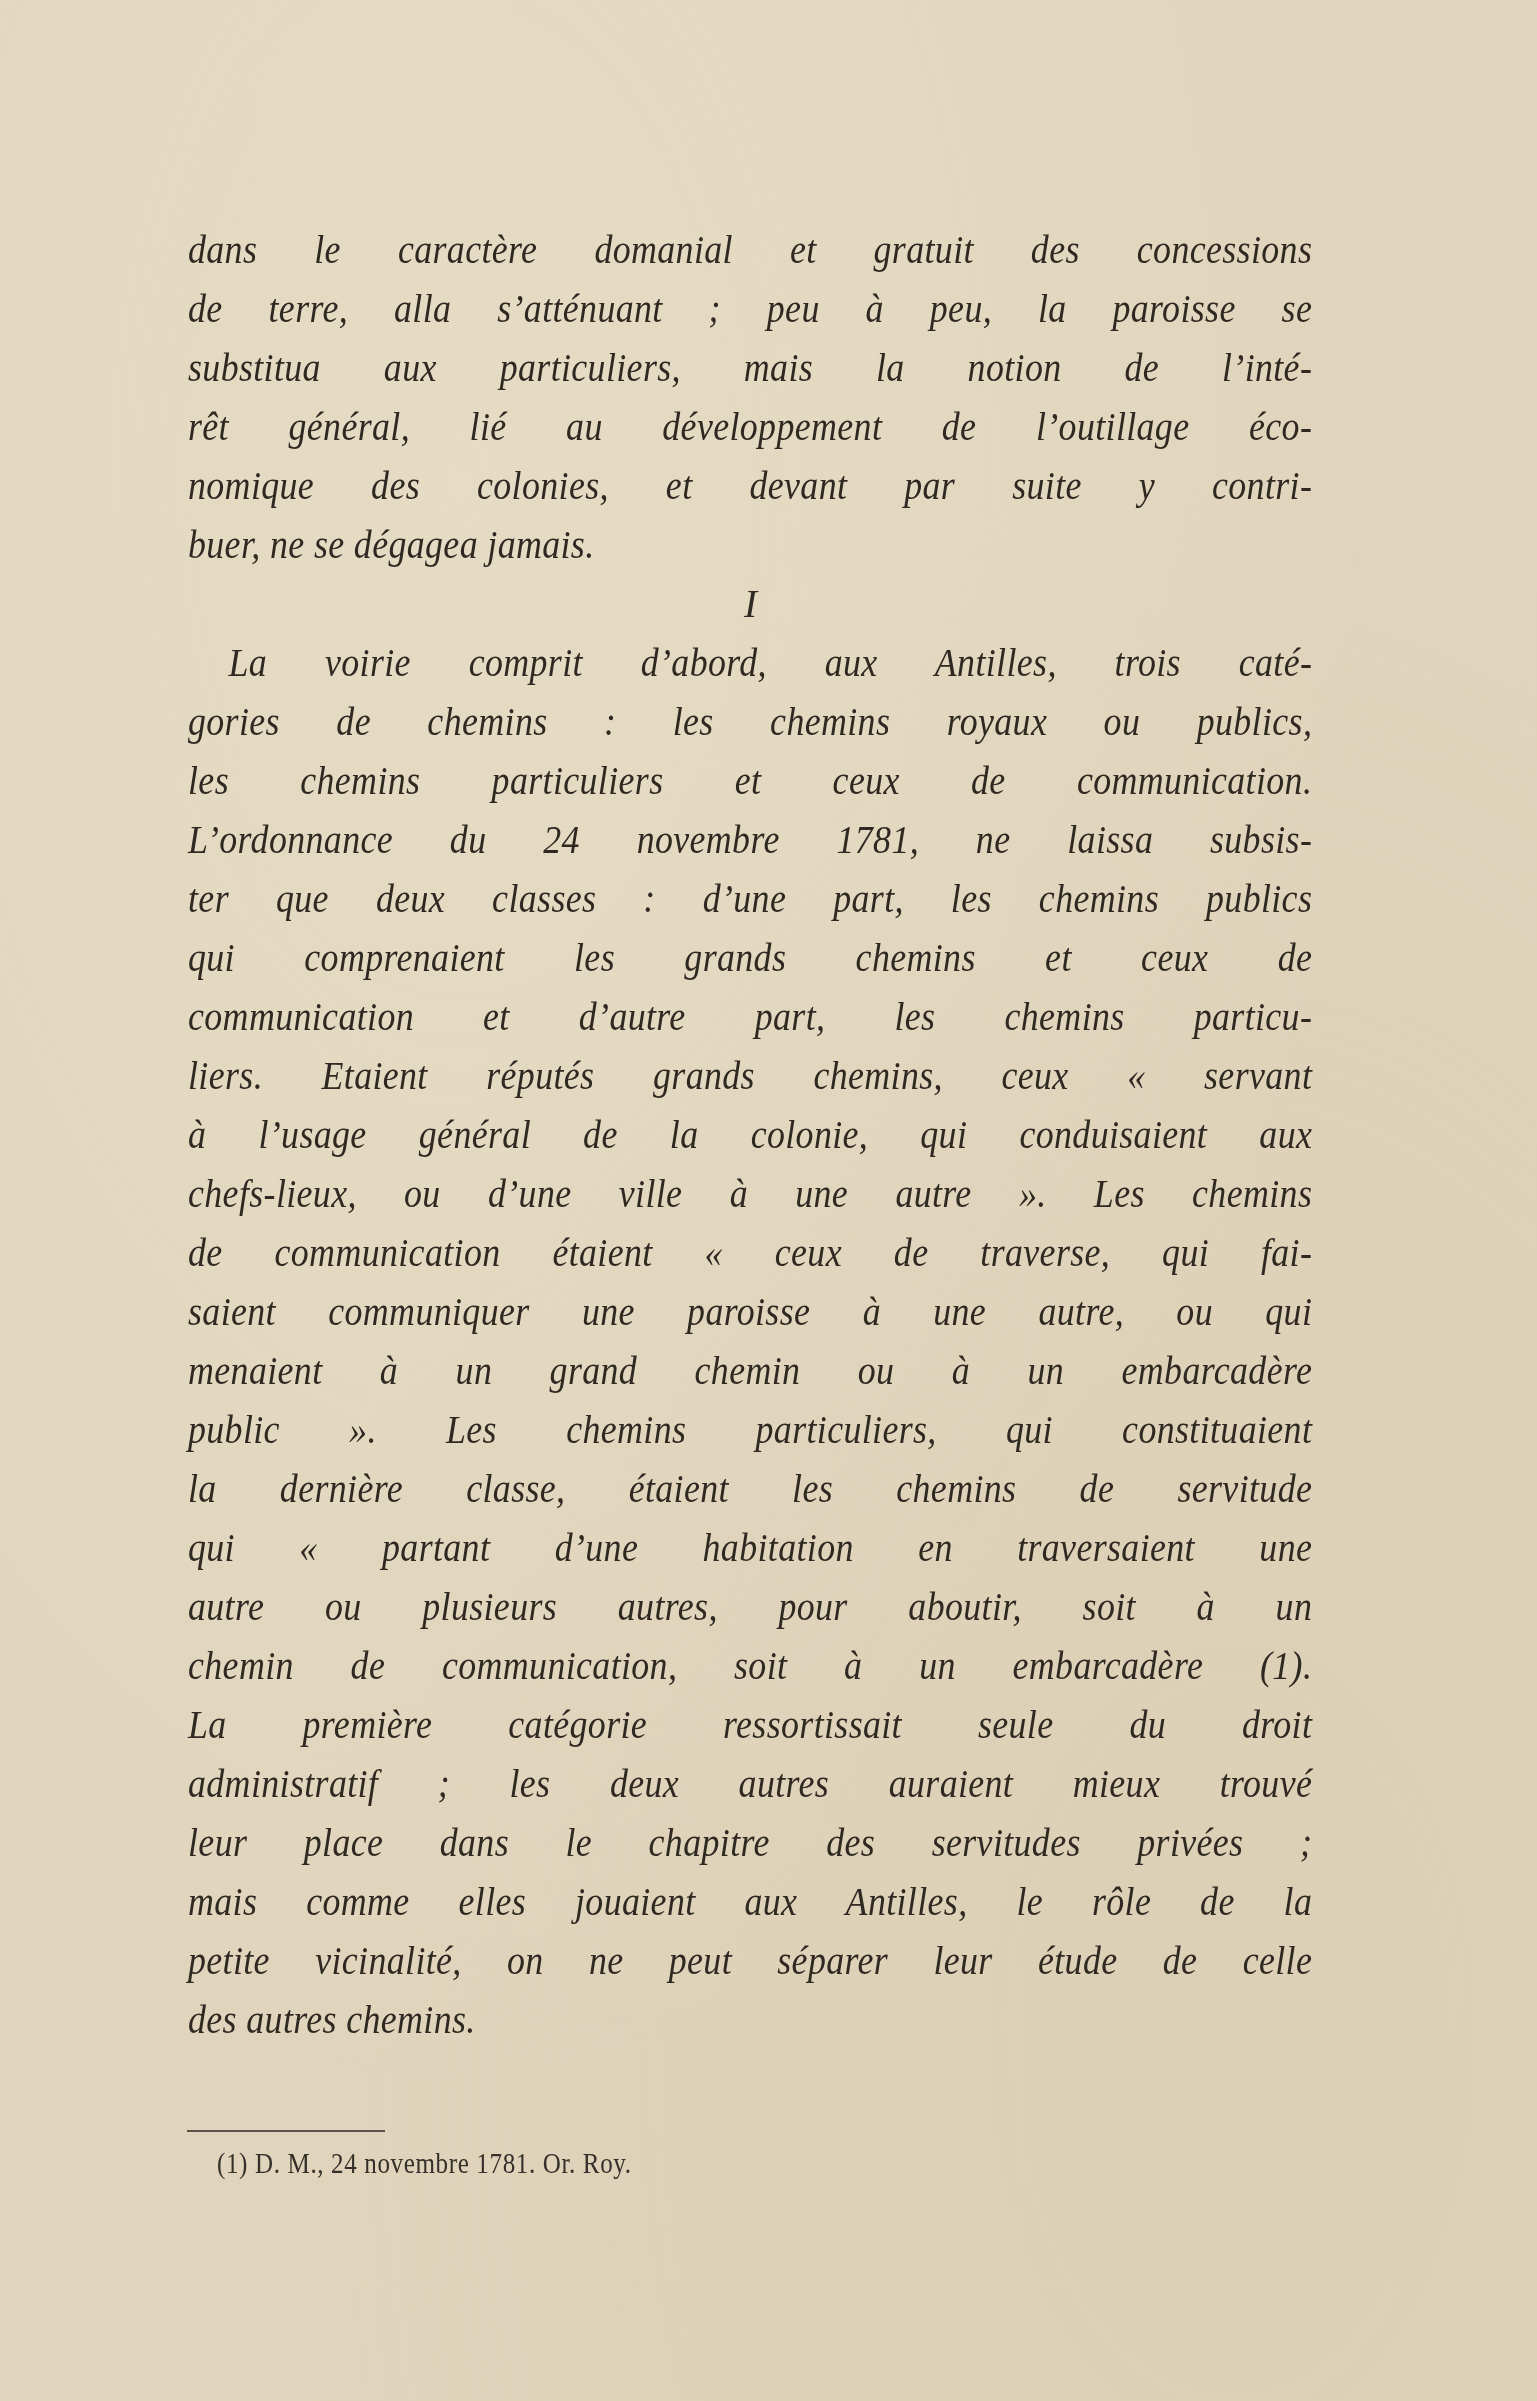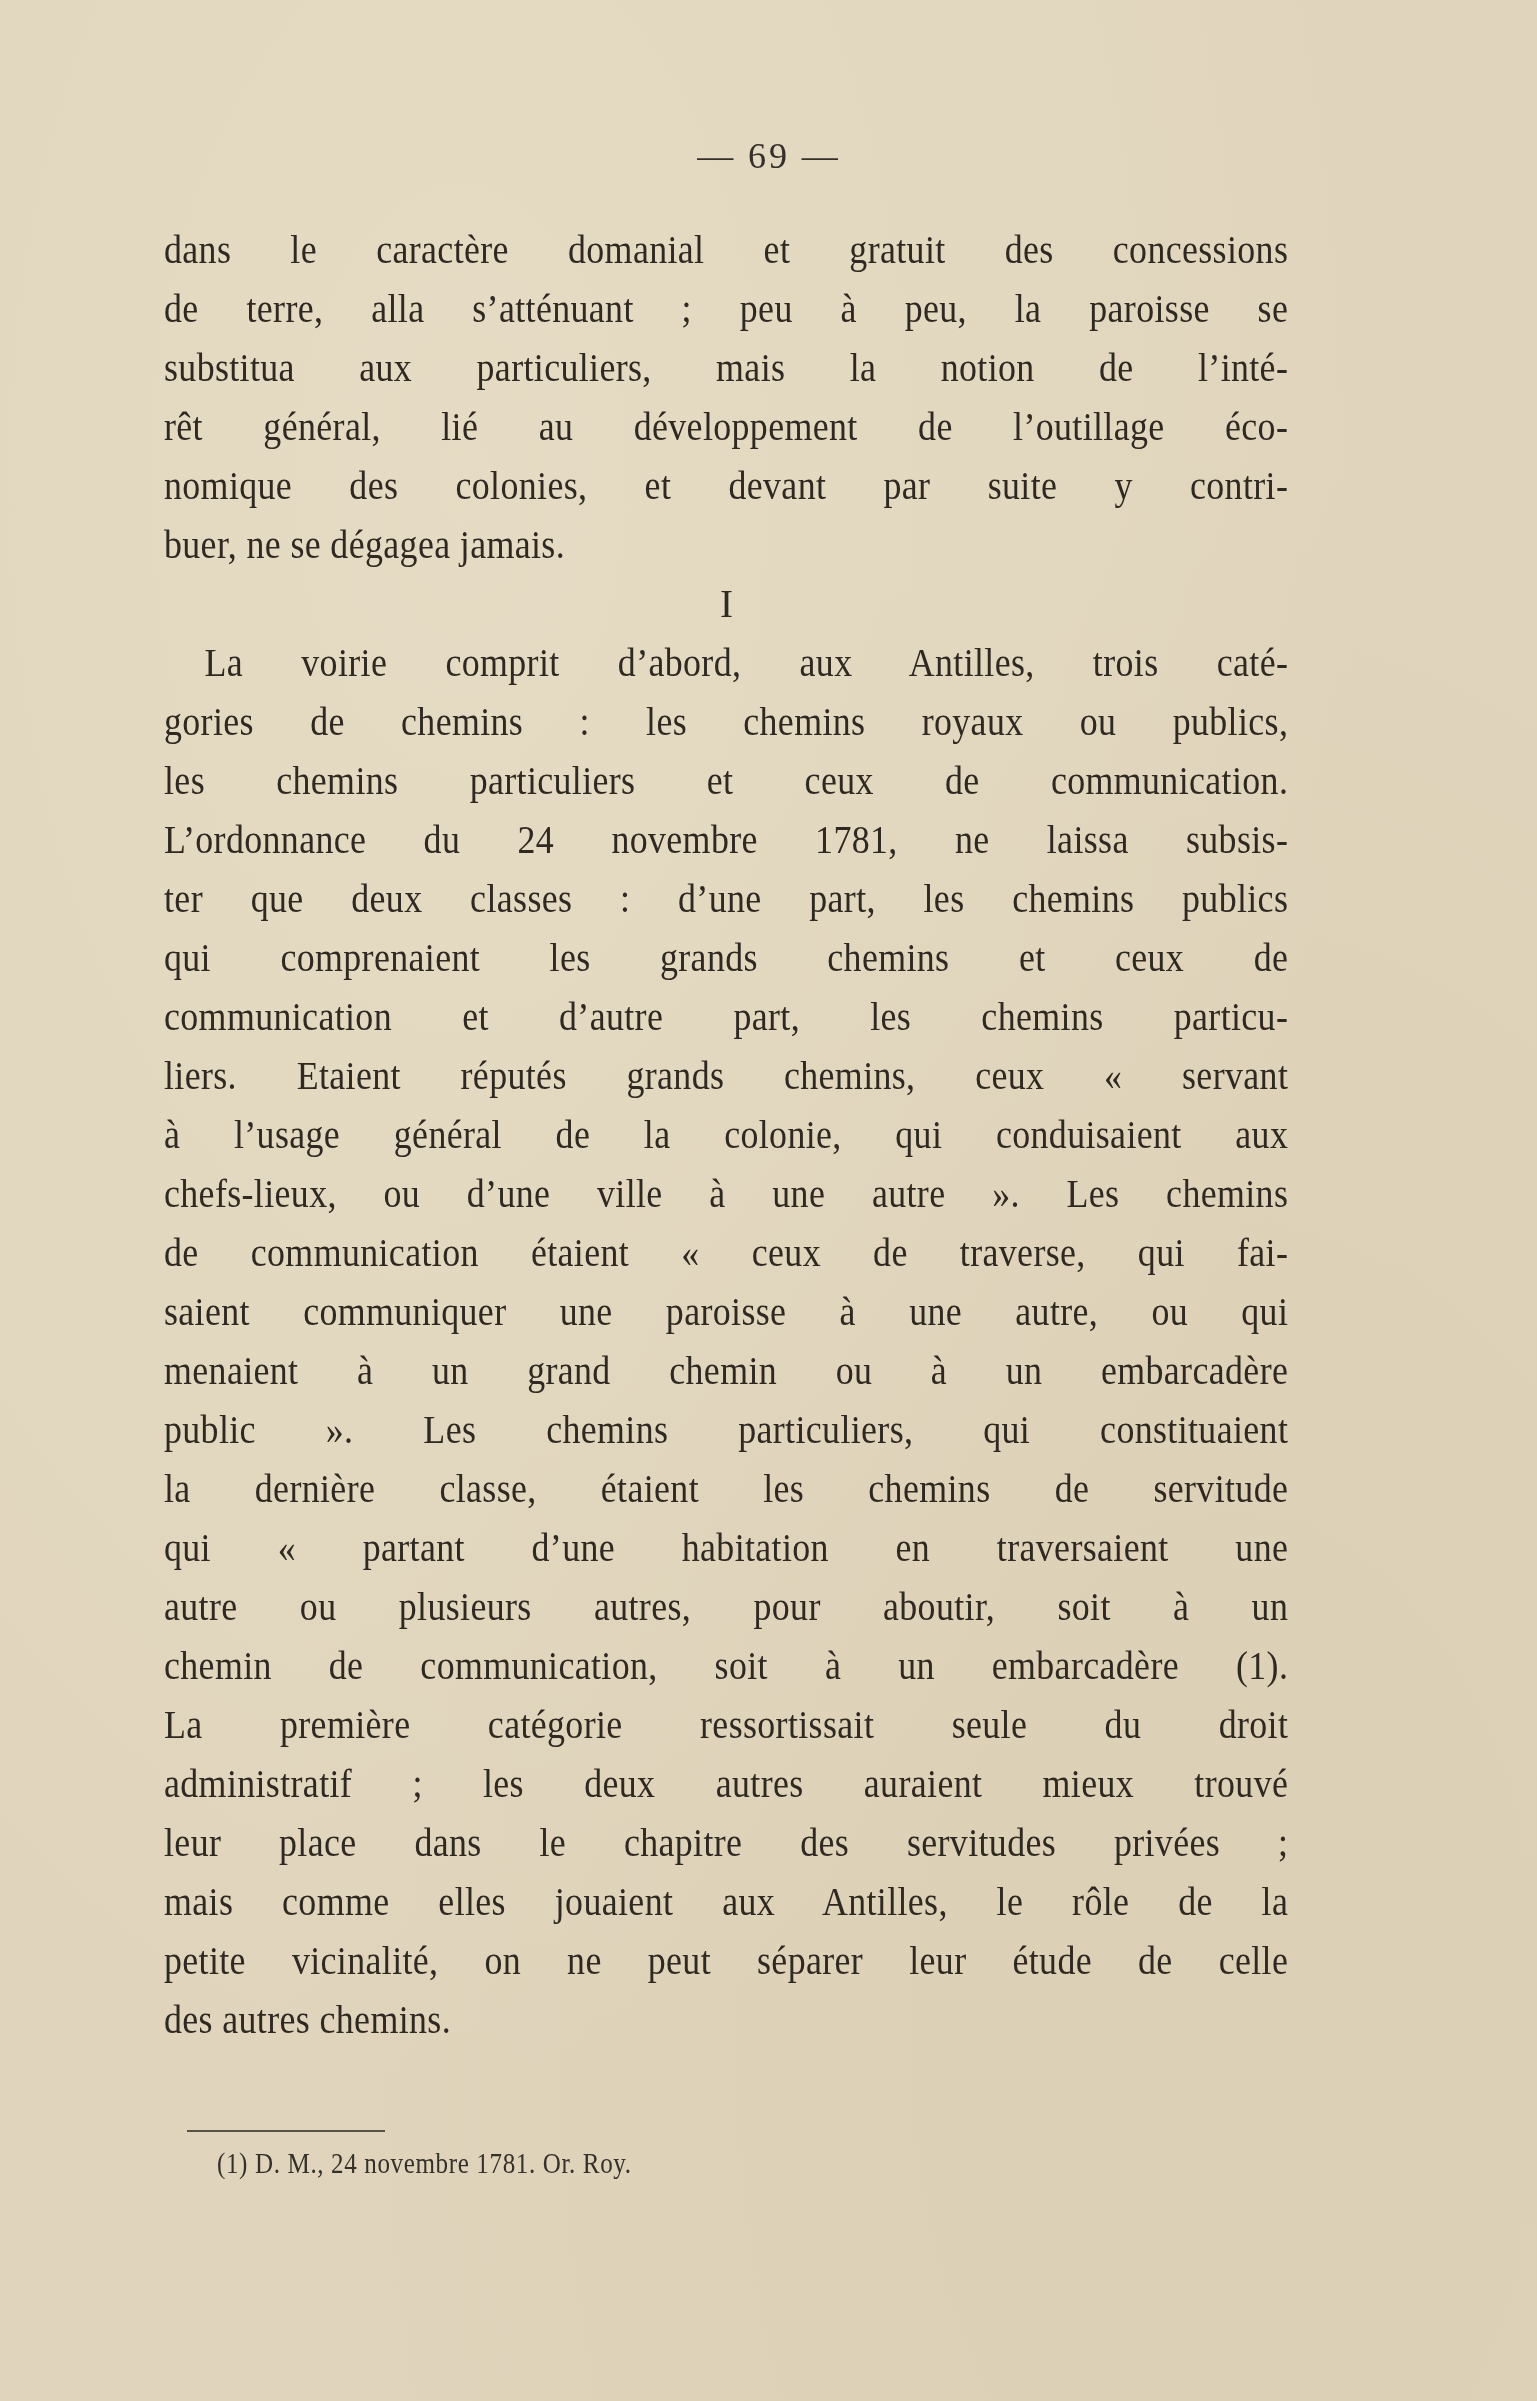--- a/index.html
+++ b/index.html
@@ -30,23 +30,24 @@
     top: 135px;
     left: 0;
     width: 1538px;
     text-align: center;
     font-size: 36px;
     letter-spacing: 2.9px;
     color: #35302a;
   }
   .body-text {
     position: absolute;
-    left: 164px;
+    left: 188px;
     top: 220px;
     width: 1125px;
+    font-style: italic;
   }
   .line {
     height: 59px;
     line-height: 59px;
     font-size: 39px;
     white-space: nowrap;
     text-align: justify;
     text-align-last: justify;
     transform: scaleX(0.92);
     transform-origin: left center;
@@ -88,21 +89,20 @@
     transform-origin: left center;
     color: #35302a;
     letter-spacing: 0.7px;
   }
 </style>
 </head>
 <body>
 
 <div class="page">
 
-  <div class="page-number">— 69 —</div>
 
   <div class="body-text">
     <div>
       <div class="line">dans le caractère domanial et gratuit des concessions</div>
       <div class="line">de terre, alla s’atténuant ; peu à peu, la paroisse se</div>
       <div class="line">substitua aux particuliers, mais la notion de l’inté-</div>
       <div class="line">rêt général, lié au développement de l’outillage éco-</div>
       <div class="line">nomique des colonies, et devant par suite y contri-</div>
       <div class="line last">buer, ne se dégagea jamais.</div>
     </div>

